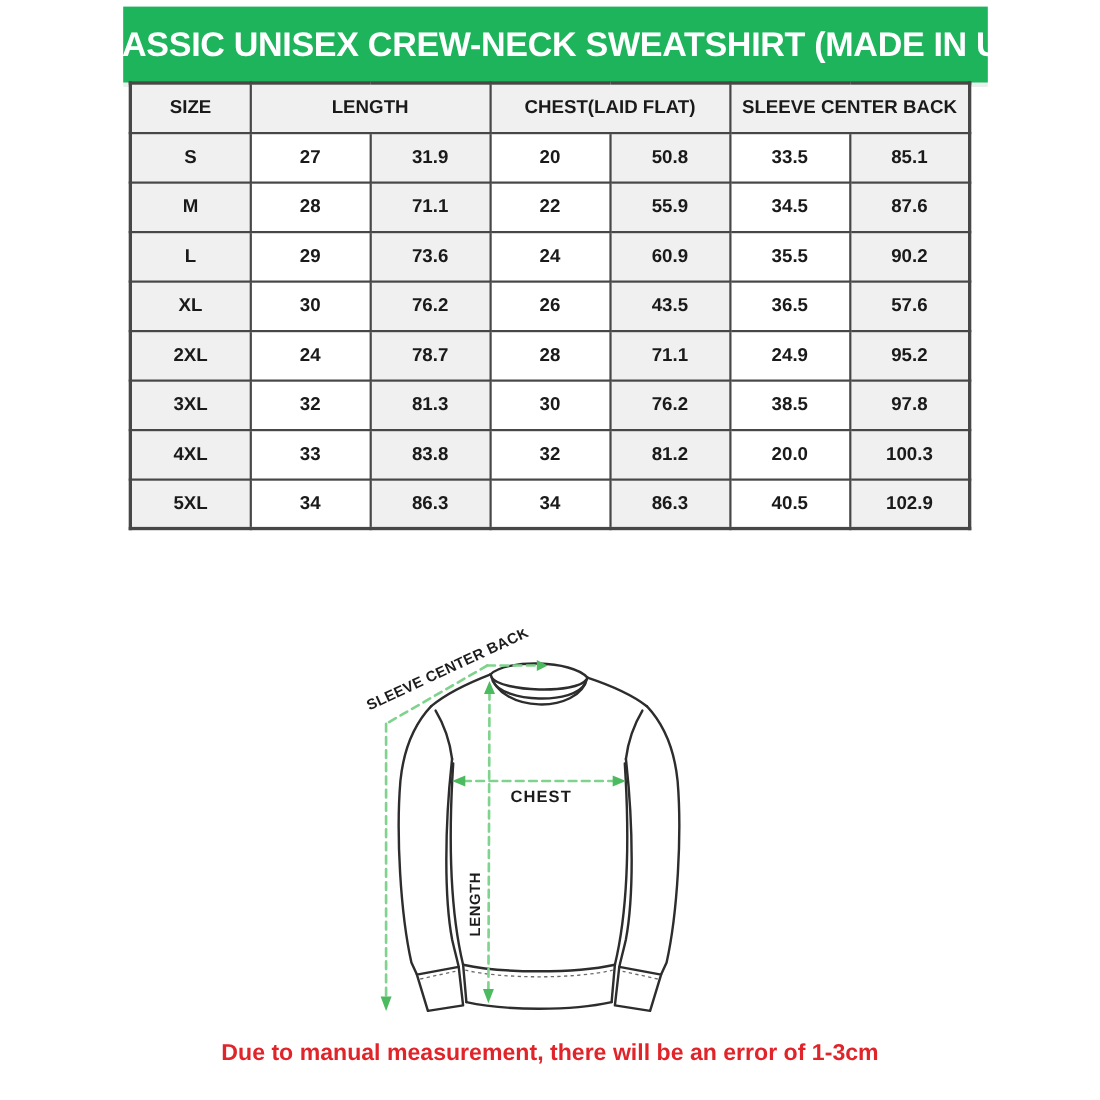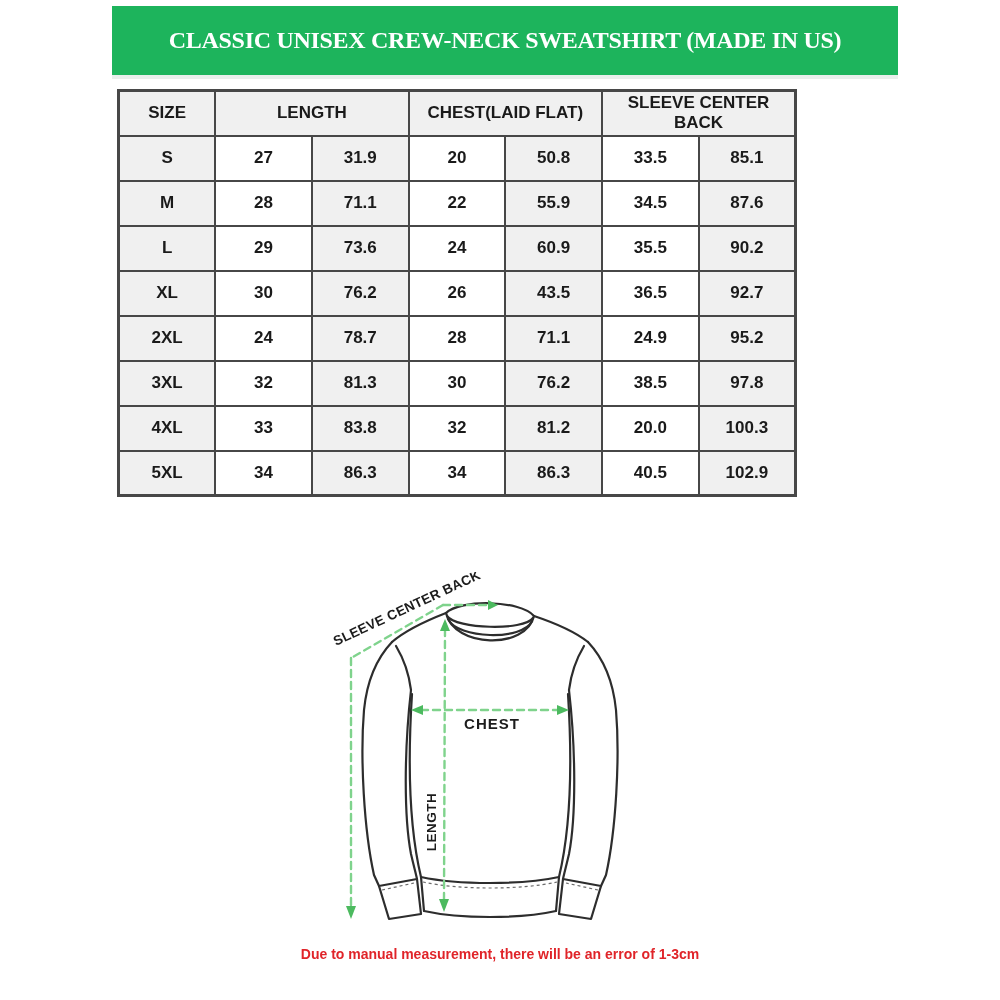--- a/index.html
+++ b/index.html
@@ -19,27 +19,26 @@
   }
   .page{position:absolute;inset:0;}
 
   .banner{
     position:absolute;left:112px;top:6px;width:786px;height:69px;
     background:var(--accent-green);
     box-shadow:0 4px 0 #e9efec;
     display:flex;align-items:center;justify-content:center;
   }
   .banner span{
-    color:#ffffff;font-weight:bold;font-size:24px;letter-spacing:-0.3px;
+    color:#ffffff;font-weight:bold;font-size:31px;letter-spacing:-0.3px;
     white-space:nowrap;
-    font-family:Liberation Serif, serif;
   }
 
   table.size-table{
-    position:absolute;left:117px;top:89px;width:680px;
+    position:absolute;left:117px;top:74px;width:766px;
     border-collapse:collapse;table-layout:fixed;
     border:3px solid var(--table-border);
   }
   table.size-table td,table.size-table th{
     border:2px solid var(--table-border);
     height:45px;box-sizing:border-box;
     text-align:center;vertical-align:middle;
     font-weight:bold;font-size:17px;color:var(--ink);
     background:#ffffff;padding:0;
   }
@@ -47,21 +46,21 @@
 
   svg.diagram{position:absolute;left:300px;top:572px;}
   .outline{fill:none;stroke:#2d2d2d;stroke-width:2.2;stroke-linecap:round;stroke-linejoin:round;}
   .stitch{fill:none;stroke:#6b6b6b;stroke-width:1.2;stroke-dasharray:3 3;}
   .measure{fill:none;stroke:var(--measure-green);stroke-width:2.4;stroke-dasharray:7 5;stroke-linecap:round;}
   .arrow{fill:var(--arrow-green);stroke:none;}
   .dlabel{fill:#1c1c1c;font-family:"Liberation Sans",sans-serif;font-weight:bold;}
 
   .note{
     position:absolute;left:0;top:946px;width:1000px;
-    text-align:center;font-weight:bold;font-size:14px;color:var(--note-red);
+    text-align:center;font-weight:bold;font-size:21px;color:var(--note-red);
   }
 </style>
 </head>
 <body>
 
 <div class="page">
 
   <div class="banner">
     <span>CLASSIC UNISEX CREW-NECK SWEATSHIRT (MADE IN US)</span>
   </div>
@@ -101,21 +100,21 @@
       <td>35.5</td>
       <td class="g">90.2</td>
     </tr>
     <tr>
       <td class="g">XL</td>
       <td>30</td>
       <td class="g">76.2</td>
       <td>26</td>
       <td class="g">43.5</td>
       <td>36.5</td>
-      <td class="g">92.7</td>
+      <td class="g">57.6</td>
     </tr>
     <tr>
       <td class="g">2XL</td>
       <td>24</td>
       <td class="g">78.7</td>
       <td>28</td>
       <td class="g">71.1</td>
       <td>24.9</td>
       <td class="g">95.2</td>
     </tr>

